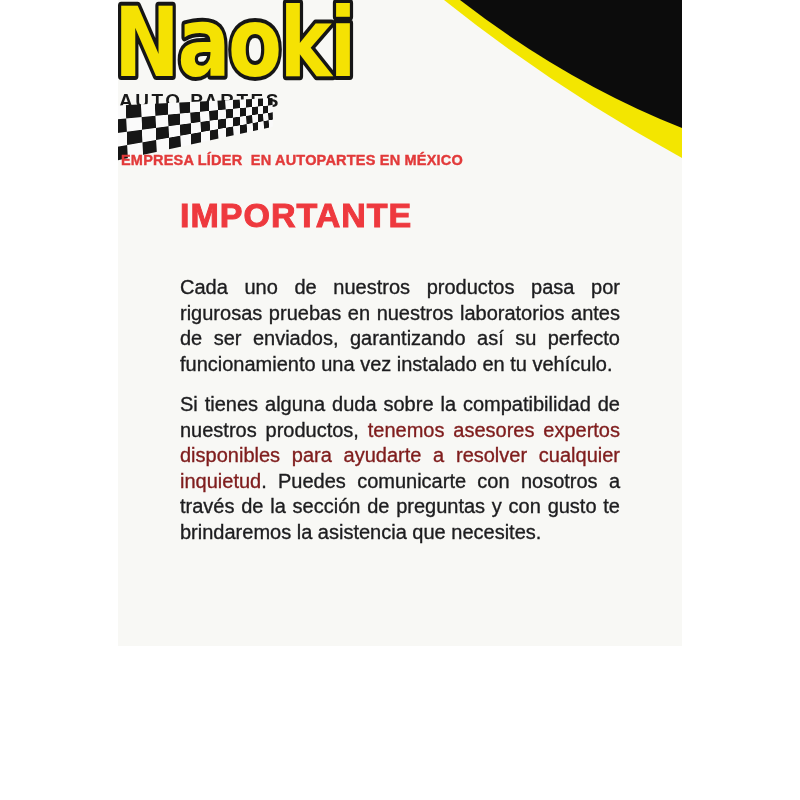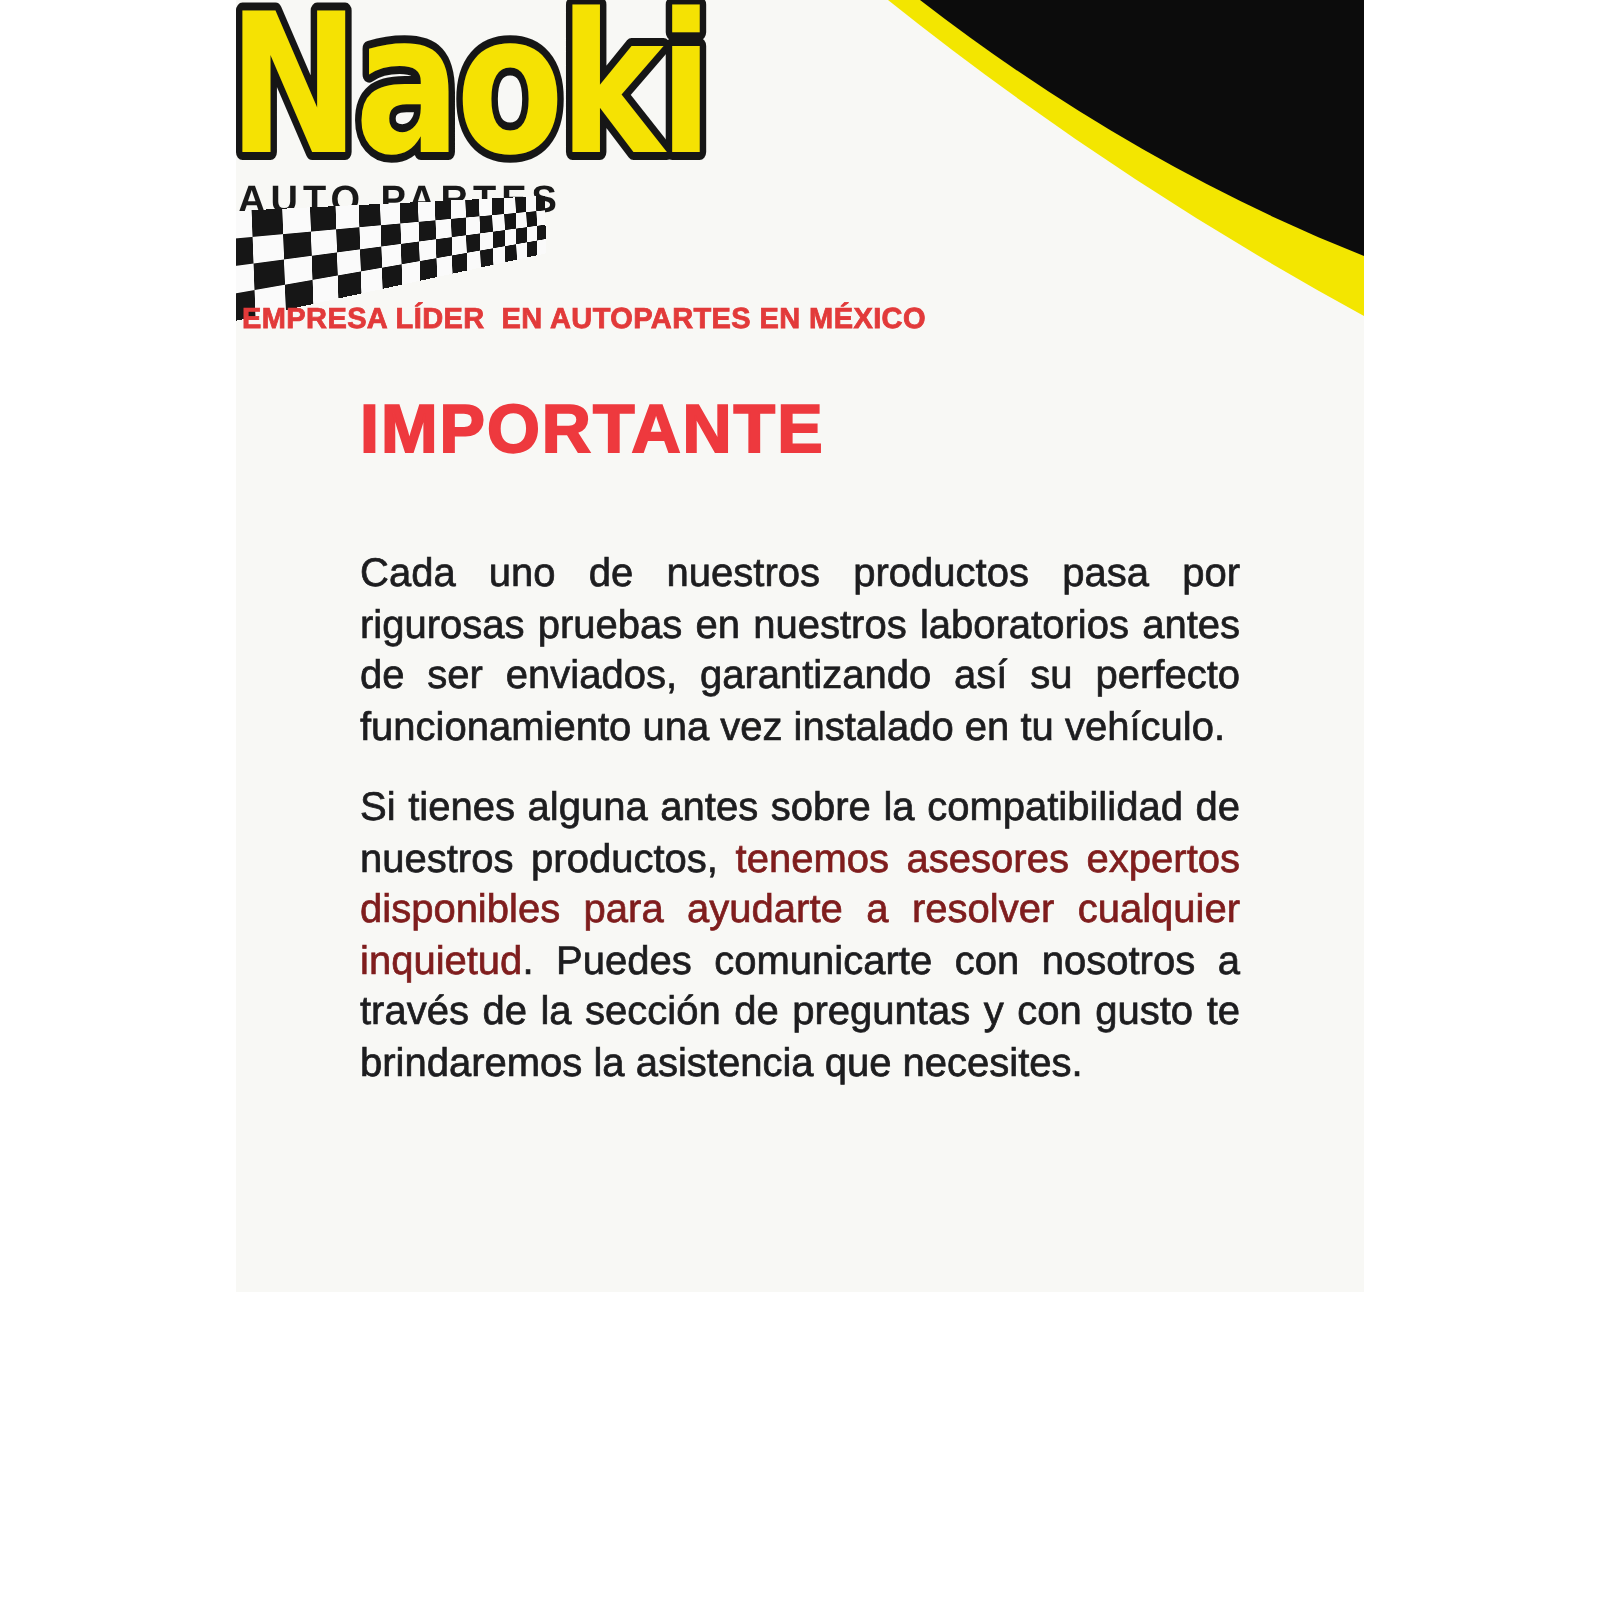--- a/index.html
+++ b/index.html
@@ -68,21 +68,21 @@
     <div class="flag-wrap">
       <div class="flag"></div>
     </div>
 
     <div class="tagline">EMPRESA LÍDER  EN AUTOPARTES EN MÉXICO</div>
 
     <h1 class="heading">IMPORTANTE</h1>
 
     <div class="body-text">
       <p><span>Cada uno de nuestros productos pasa por rigurosas pruebas en nuestros laboratorios antes de ser enviados, garantizando así su perfecto funcionamiento una vez instalado en tu vehículo.</span></p>
-      <p><span>Si tienes alguna antes sobre la compatibilidad de nuestros productos, </span><span class="hl">tenemos asesores expertos disponibles para ayudarte a resolver cualquier inquietud</span><span>. Puedes comunicarte con nosotros a través de la sección de preguntas y con gusto te brindaremos la asistencia que necesites.</span></p>
+      <p><span>Si tienes alguna duda sobre la compatibilidad de nuestros productos, </span><span class="hl">tenemos asesores expertos disponibles para ayudarte a resolver cualquier inquietud</span><span>. Puedes comunicarte con nosotros a través de la sección de preguntas y con gusto te brindaremos la asistencia que necesites.</span></p>
     </div>
 
     <svg class="bottom-decor" viewBox="0 0 564 150" aria-hidden="true">
       <defs>
         <linearGradient id="gL" x1="0" y1="0" x2="0" y2="1">
           <stop offset="0" stop-color="#2d7b4d"></stop>
           <stop offset="1" stop-color="#bce23f"></stop>
         </linearGradient>
         <linearGradient id="gR" x1="0" y1="0" x2="0" y2="1">
           <stop offset="0" stop-color="#338952"></stop>

